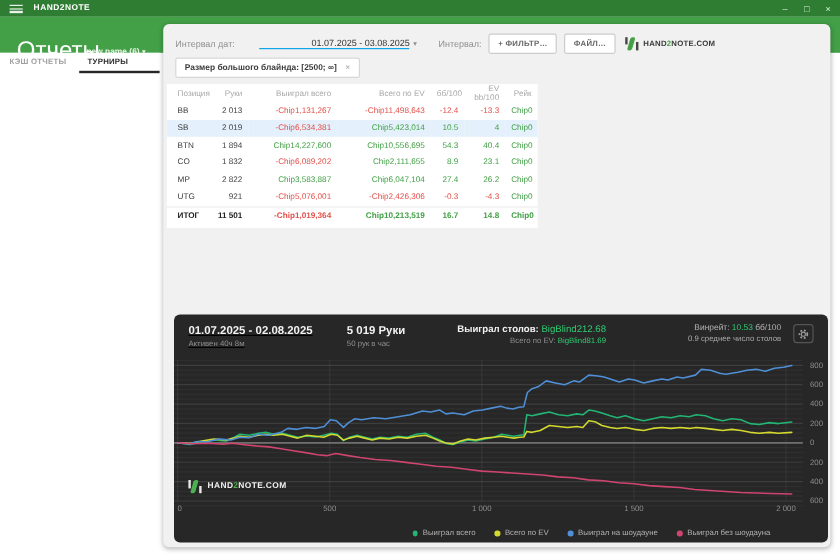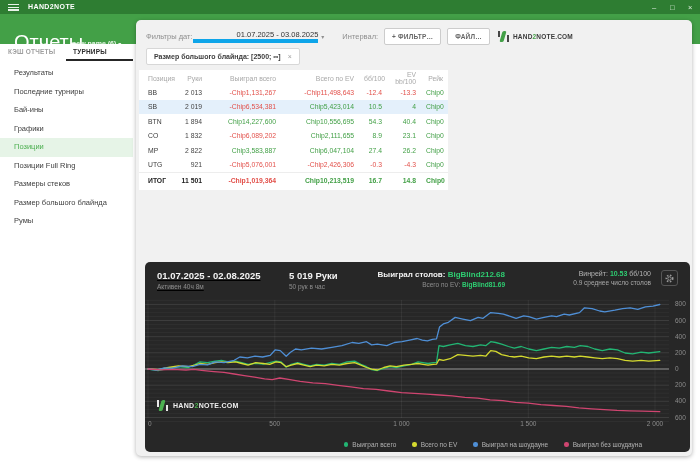--- a/index.html
+++ b/index.html
@@ -31,21 +31,21 @@
   .side-item{height:18.5px;line-height:18.5px;padding-left:14px;font-size:7.5px;color:#3d3d3d;cursor:pointer;}
   .side-item.active{background:#e6f4e7;color:#4caf50;}
 
   
   #card{left:136px;top:20px;width:556px;height:436px;background:#f1f1f1;border-radius:5px;
         box-shadow:0 1px 4px rgba(0,0,0,.3);}
 
   
   #toolbar{left:10px;top:7px;height:18px;right:8px;display:flex;align-items:center;}
   .lbl{color:#8f8f8f;font-size:7.5px;}
-  #date-value{color:#333;font-size:7.5px;border-bottom:4px solid #0ea5e9;margin-left:0;cursor:pointer;padding-left:44px;}
+  #date-value{color:#333;font-size:7.5px;border-bottom:1px solid #0ea5e9;margin-left:20px;cursor:pointer;padding-left:44px;}
   #date-caret{color:#8f8f8f;font-size:6px;margin-left:3px;cursor:pointer;}
   #filters-label{margin-left:18px;}
   .tbtn{margin-left:6px;background:#fff;border:1px solid #ccc;border-radius:2px;height:15px;
         padding:0 7px;font-size:6.5px;font-weight:bold;color:#666;letter-spacing:.2px;
         display:flex;align-items:center;cursor:pointer;}
   
   .h2n{position:relative;display:inline-block;width:11px;height:11px;}
   .h2n i{position:absolute;display:block;}
   .h2n .b1{left:0;top:0;width:2px;height:6.5px;background:#474747;}
   .h2n .b2{right:0;bottom:0;width:2px;height:6.5px;background:#474747;}
@@ -73,21 +73,21 @@
   tr.bold td.neg{color:#e2504a;} tr.bold td.pos{color:#43a047;}
 
   
   #panel{left:9px;top:242px;width:545px;height:190px;background:#272727;border-radius:5px;}
   #panel-header{left:12px;right:12px;top:8px;display:flex;align-items:flex-start;}
   .ph-col .l1{font-size:9.5px;font-weight:bold;color:#f2f2f2;white-space:nowrap;}
   .ph-col .l2{font-size:6.5px;color:#8f8f8f;margin-top:2px;white-space:nowrap;}
   #ph-won{text-align:right;}
   #ph-won .l1{font-size:8px;}
   #ph-won .l2{font-size:6.5px;}
-  .gval{color:#2ecc71;font-weight:bold;text-align:right;}
+  .gval{color:#2ecc71;font-weight:normal;text-align:right;}
   #ph-winrate{margin-left:auto;text-align:right;}
   #ph-winrate .l1{font-size:7px;font-weight:normal;color:#b5b5b5;}
   #ph-winrate .l2{font-size:6.5px;color:#a8a8a8;}
   #gear-btn{margin-left:10px;width:15px;height:14px;border:1px solid #555;border-radius:3px;
             display:flex;align-items:center;justify-content:center;cursor:pointer;}
   #chart-svg{position:absolute;left:0;top:34px;}
   #watermark{left:12px;top:138px;display:flex;align-items:center;}
   #watermark .h2n .b1,#watermark .h2n .b2{background:#e8e8e8;}
   #watermark .h2n .mid{background:#4caf50;}
   #wm-text{margin-left:5px;font-size:7px;font-weight:bold;color:#f0f0f0;letter-spacing:.3px;}
@@ -118,37 +118,26 @@
     <span>new name (6)</span><span class="caret">▾</span>
   </div>
 </div>
 
 <div class="abs" id="sidebar">
   <div id="tabs">
     <div class="tab" id="tab-cash">КЭШ ОТЧЕТЫ</div>
     <div class="tab" id="tab-tournaments">ТУРНИРЫ</div>
     <div id="tab-underline"></div>
   </div>
-  <div id="side-menu">
-      <div class="side-item">Результаты</div>
-      <div class="side-item">Последние турниры</div>
-      <div class="side-item">Бай-ины</div>
-      <div class="side-item">Графики</div>
-      <div class="side-item active">Позиции</div>
-      <div class="side-item">Позиции Full Ring</div>
-      <div class="side-item">Размеры стеков</div>
-      <div class="side-item">Размер большого блайнда</div>
-      <div class="side-item">Румы</div>
-    </div>
 </div>
 
 <div class="abs" id="card">
 
   <div class="abs" id="toolbar">
-    <span class="lbl">Фильтры дат:</span>
+    <span class="lbl">Интервал дат:</span>
     <span id="date-value">01.07.2025 - 03.08.2025</span>
     <span id="date-caret">▾</span>
     <span class="lbl" id="filters-label">Интервал:</span>
     <div class="tbtn">+ ФИЛЬТР…</div>
     <div class="tbtn">ФАЙЛ…</div>
     <div id="brand">
       <span class="h2n">
           <i class="b1"></i>
           <i class="mid"></i>
           <i class="b2"></i>

